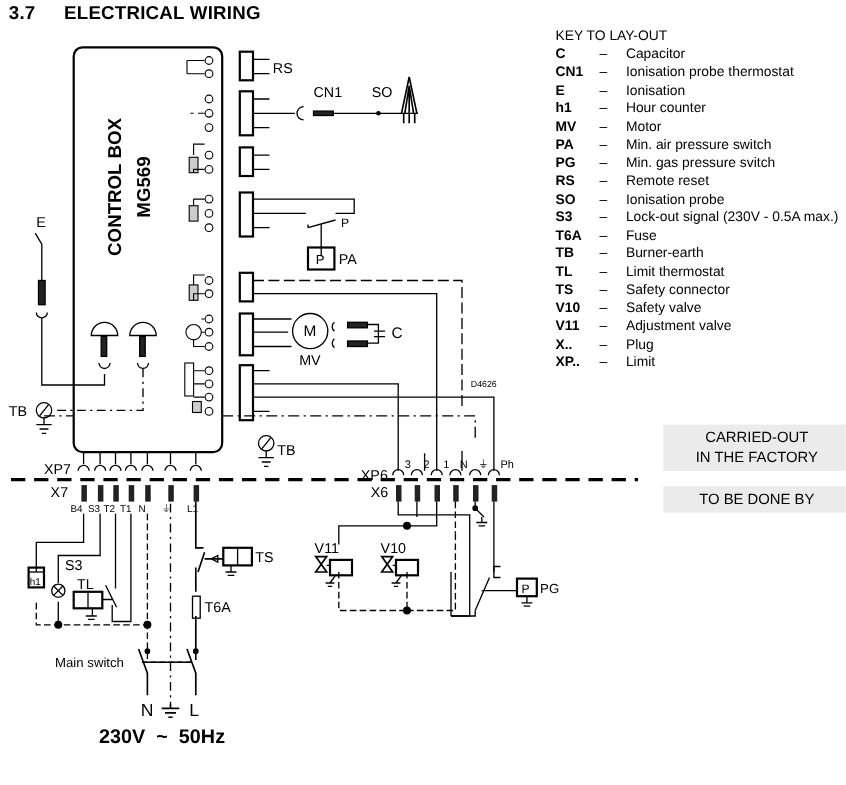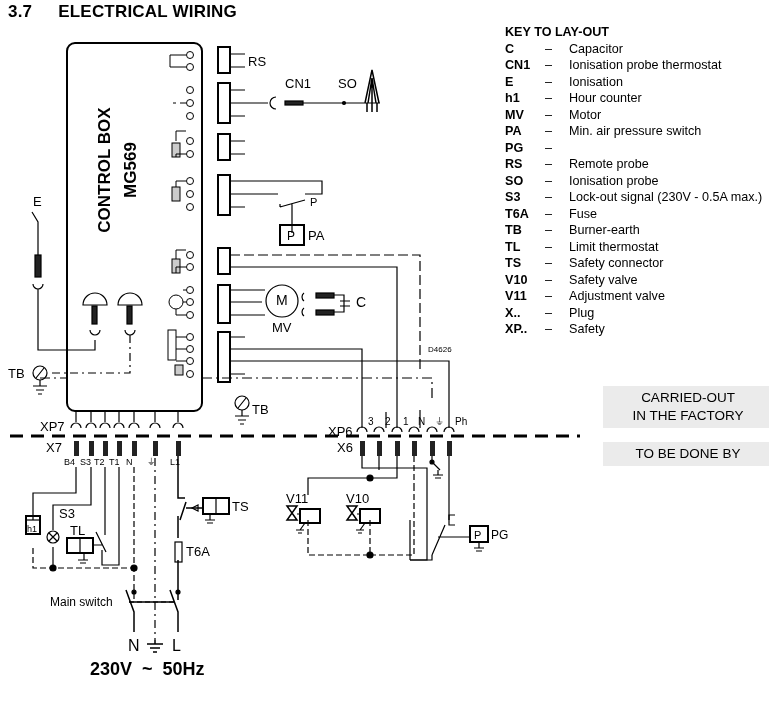--- a/index.html
+++ b/index.html
@@ -1,21 +1,21 @@
 <!DOCTYPE html>
 <html><head>
 <meta charset="utf-8">
 <style>
   html,body{margin:0;padding:0;background:#fff;}
   body{width:769px;height:714px;position:relative;overflow:hidden;font-family:"Liberation Sans",sans-serif;color:#000;}
   #title{position:absolute;left:8px;top:2px;font-size:17px;font-weight:bold;letter-spacing:0.2px;}
   #title .num{margin-right:26px;}
   #diagram{position:absolute;left:0;top:0;}
   #key{position:absolute;left:505px;top:24px;font-size:12.6px;line-height:16.5px;}
-  #key .hdr{font-weight:bold;}
+  #key .hdr{font-weight:normal;}
   #key .row{display:flex;}
   #key .code{width:40px;font-weight:bold;}
   #key .dash{width:24px;}
   .zone{position:absolute;left:603px;width:170px;background:#ebebeb;text-align:center;font-weight:normal;font-size:13.5px;line-height:18px;padding:3px 0;}
   #zone-factory{top:386px;}
   #zone-installer{top:442px;}
   svg text{font-family:"Liberation Sans",sans-serif;}
 </style>
 </head>
 <body>
@@ -290,25 +290,26 @@
         <span>Motor</span>
       </div>
       <div class="row">
         <span class="code">PA</span>
         <span class="dash">–</span>
         <span>Min. air pressure switch</span>
       </div>
       <div class="row">
         <span class="code">PG</span>
         <span class="dash">–</span>
+        <span>Min. gas pressure svitch</span>
       </div>
       <div class="row">
         <span class="code">RS</span>
         <span class="dash">–</span>
-        <span>Remote probe</span>
+        <span>Remote reset</span>
       </div>
       <div class="row">
         <span class="code">SO</span>
         <span class="dash">–</span>
         <span>Ionisation probe</span>
       </div>
       <div class="row">
         <span class="code">S3</span>
         <span class="dash">–</span>
         <span>Lock-out signal (230V - 0.5A max.)</span>
@@ -344,21 +345,21 @@
         <span>Adjustment valve</span>
       </div>
       <div class="row">
         <span class="code">X..</span>
         <span class="dash">–</span>
         <span>Plug</span>
       </div>
       <div class="row">
         <span class="code">XP..</span>
         <span class="dash">–</span>
-        <span>Safety</span>
+        <span>Limit</span>
       </div>
     </div>
 </div>
 
 <div class="zone" id="zone-factory">
   <div>CARRIED-OUT</div>
   <div>IN THE FACTORY</div>
 </div>
 <div class="zone" id="zone-installer">
   <div>TO BE DONE BY</div>

